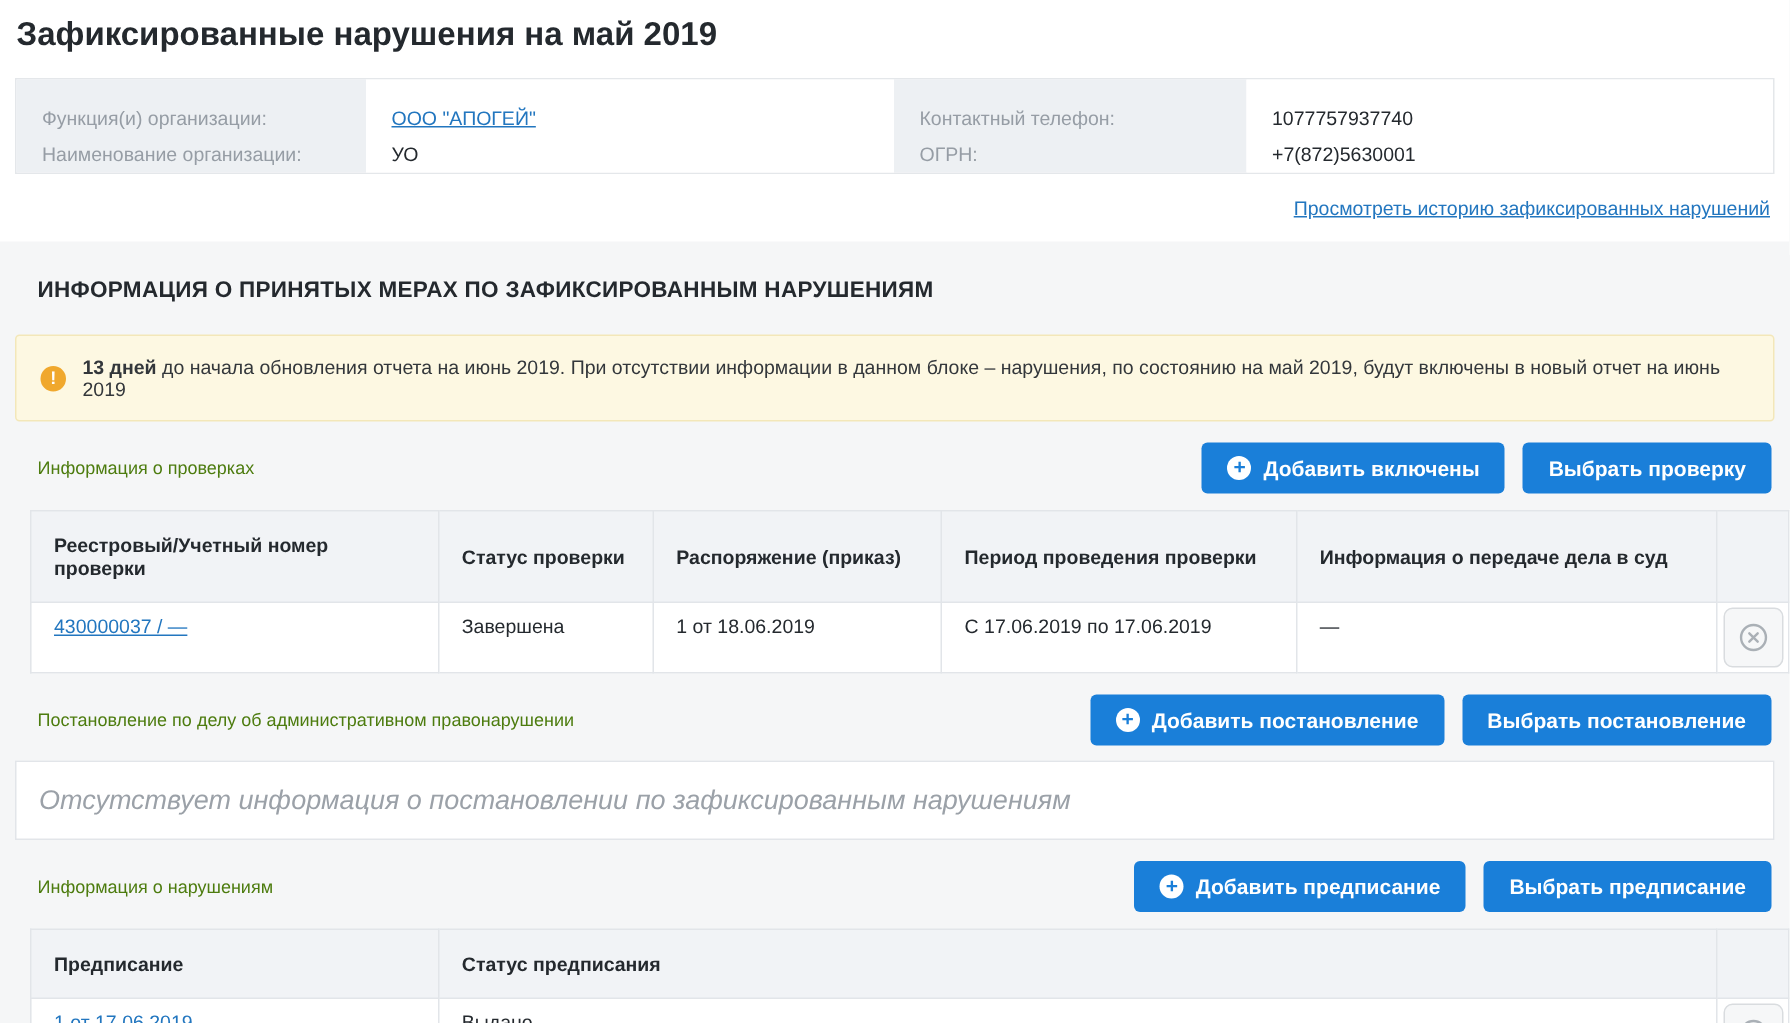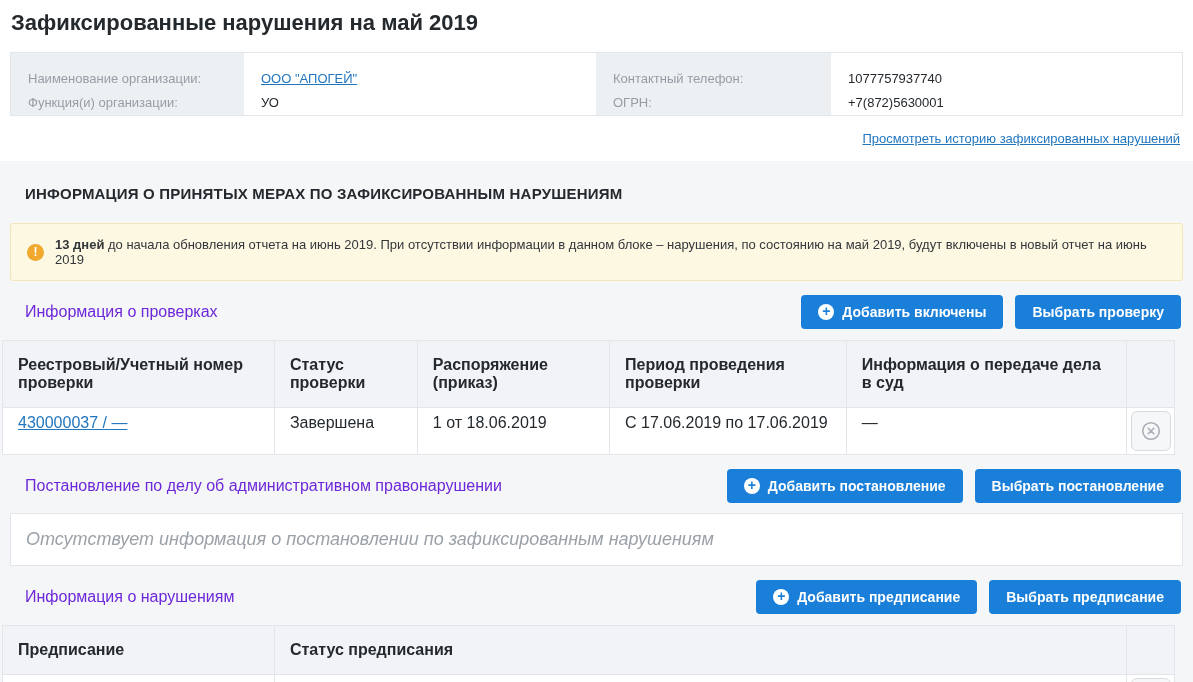--- a/index.html
+++ b/index.html
@@ -80,21 +80,21 @@
     text-align: center;
   }
   .warning b { font-weight: 700; }
 
   .subsection {
     display: flex;
     align-items: center;
     margin: 9px 10px 0 10px;
     padding: 5px 2px 5px 15px;
   }
-  .subsection-title { font-size: 16px; color: #6d28d9; }
+  .subsection-title { font-size: 12px; color: #4d7c0f; }
   .spacer { flex: 1; }
 
   .btn {
     background: #1a7fd9;
     color: #ffffff;
     border: none;
     border-radius: 4px;
     font-family: "Liberation Sans", sans-serif;
     font-size: 14px;
     font-weight: 700;
@@ -112,23 +112,23 @@
     border-radius: 50%;
     font-size: 14px;
     font-weight: 700;
     line-height: 15px;
     text-align: center;
     display: inline-block;
   }
 
   table {
     border-collapse: collapse;
-    margin: 6px 10px 0 2px;
+    margin: 6px 10px 0 20px;
     width: calc(100% - 20px);
-    font-size: 16px;
+    font-size: 13px;
   }
   th, td { border: 1px solid #e2e5e9; text-align: left; vertical-align: middle; }
   th {
     background: #f1f3f6;
     font-weight: 700;
     color: #24292e;
     padding: 15px 12px 15px 15px;
   }
   td {
     background: #ffffff;
@@ -157,22 +157,22 @@
     color: #9ba1a8;
   }
 </style>
 </head>
 <body>
 
 <h1 class="page-title">Зафиксированные нарушения на май 2019</h1>
 
 <div class="org-block">
   <div class="org-cell lbl c1">
+    <div>Функция(и) организации:</div>
     <div>Наименование организации:</div>
-    <div>Функция(и) организации:</div>
   </div>
   <div class="org-cell val c2">
     <div><a href="#">ООО "АПОГЕЙ"</a></div>
     <div>УО</div>
   </div>
   <div class="org-cell lbl c3">
     <div>Контактный телефон:</div>
     <div>ОГРН:</div>
   </div>
   <div class="org-cell val c4">

